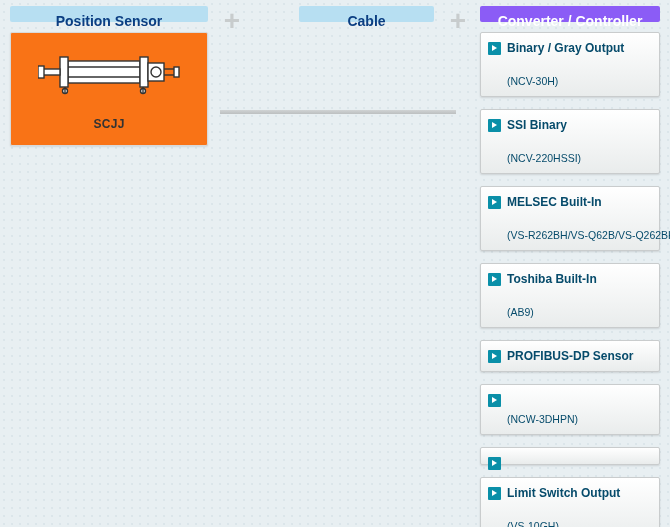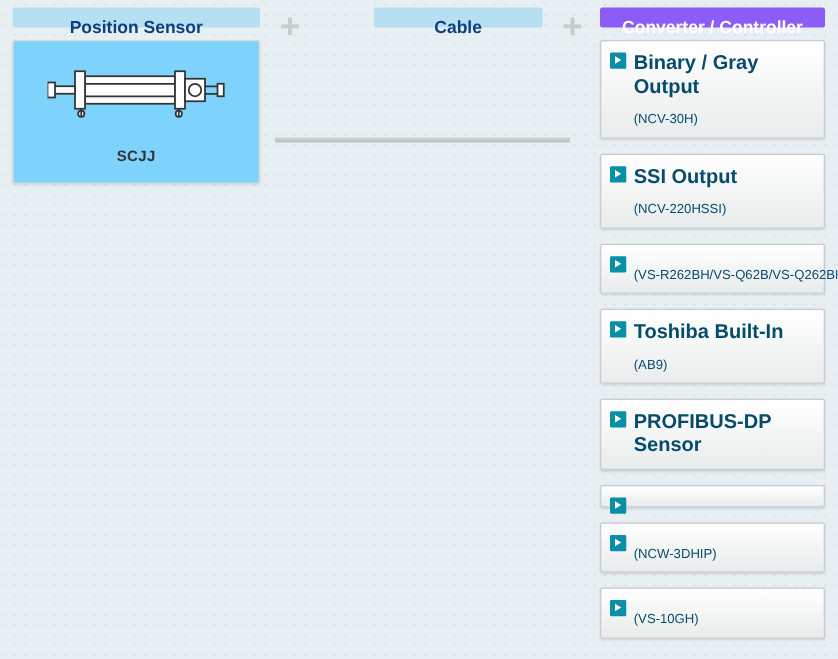--- a/index.html
+++ b/index.html
@@ -47,21 +47,21 @@
     background: #b7dff2;
     color: #0b3e82;
   }
   .hdr-dark {
     background: #8b5cf6;
     color: #fff;
   }
 
   .sensor-card {
     margin-top: 10px;
-    background: #7dd3fc;
+    background: #f97316;
     border: 1px solid #d8dadb;
     border-radius: 2px;
     box-shadow: 0 1px 2px rgba(0,0,0,0.1);
     padding: 16px 10px 14px;
     text-align: center;
   }
   .sensor-art {
     margin: 0 auto;
   }
   .sensor-label {
@@ -102,30 +102,30 @@
   .conv-item .arrow::after {
     content: "";
     position: absolute;
     left: 4px; top: 3px;
     width: 0; height: 0;
     border-top: 3.5px solid transparent;
     border-bottom: 3.5px solid transparent;
     border-left: 5px solid #fff;
   }
   .conv-title {
-    font-size: 16px;
+    font-size: 12px;
     color: #064b6b;
     font-weight: bold;
     line-height: 1.2;
   }
   .conv-sub {
     font-size: 10.5px;
     color: #064b6b;
     line-height: 1.2;
-    margin-top: 10px;
+    margin-top: 20px;
     white-space: nowrap;
   }
 </style>
 </head>
 <body>
 
 <div class="col col-sensor">
   <div class="header hdr-light">Position Sensor</div>
   <div class="sensor-card">
     <svg class="sensor-art" width="142" height="46" viewBox="0 0 142 46">
@@ -167,48 +167,50 @@
   <div class="conv-list">
 
     <div class="conv-item">
       <span class="arrow"></span>
       <div class="conv-title">Binary / Gray Output</div>
       <div class="conv-sub">(NCV-30H)</div>
     </div>
 
     <div class="conv-item">
       <span class="arrow"></span>
-      <div class="conv-title">SSI Output</div>
+      <div class="conv-title">SSI Binary</div>
       <div class="conv-sub">(NCV-220HSSI)</div>
     </div>
 
     <div class="conv-item">
       <span class="arrow"></span>
+      <div class="conv-title">MELSEC Built-In</div>
       <div class="conv-sub">(VS-R262BH/VS-Q62B/VS-Q262BH)</div>
     </div>
 
     <div class="conv-item">
       <span class="arrow"></span>
       <div class="conv-title">Toshiba Built-In</div>
       <div class="conv-sub">(AB9)</div>
     </div>
 
     <div class="conv-item">
       <span class="arrow"></span>
       <div class="conv-title">PROFIBUS-DP Sensor</div>
     </div>
 
     <div class="conv-item">
       <span class="arrow"></span>
-    </div>
-
-    <div class="conv-item">
-      <span class="arrow"></span>
-      <div class="conv-sub">(NCW-3DHIP)</div>
-    </div>
-
-    <div class="conv-item">
-      <span class="arrow"></span>
+      <div class="conv-sub">(NCW-3DHPN)</div>
+    </div>
+
+    <div class="conv-item">
+      <span class="arrow"></span>
+    </div>
+
+    <div class="conv-item">
+      <span class="arrow"></span>
+      <div class="conv-title">Limit Switch Output</div>
       <div class="conv-sub">(VS-10GH)</div>
     </div>
 
   </div>
 </div>
 
 </body></html>

